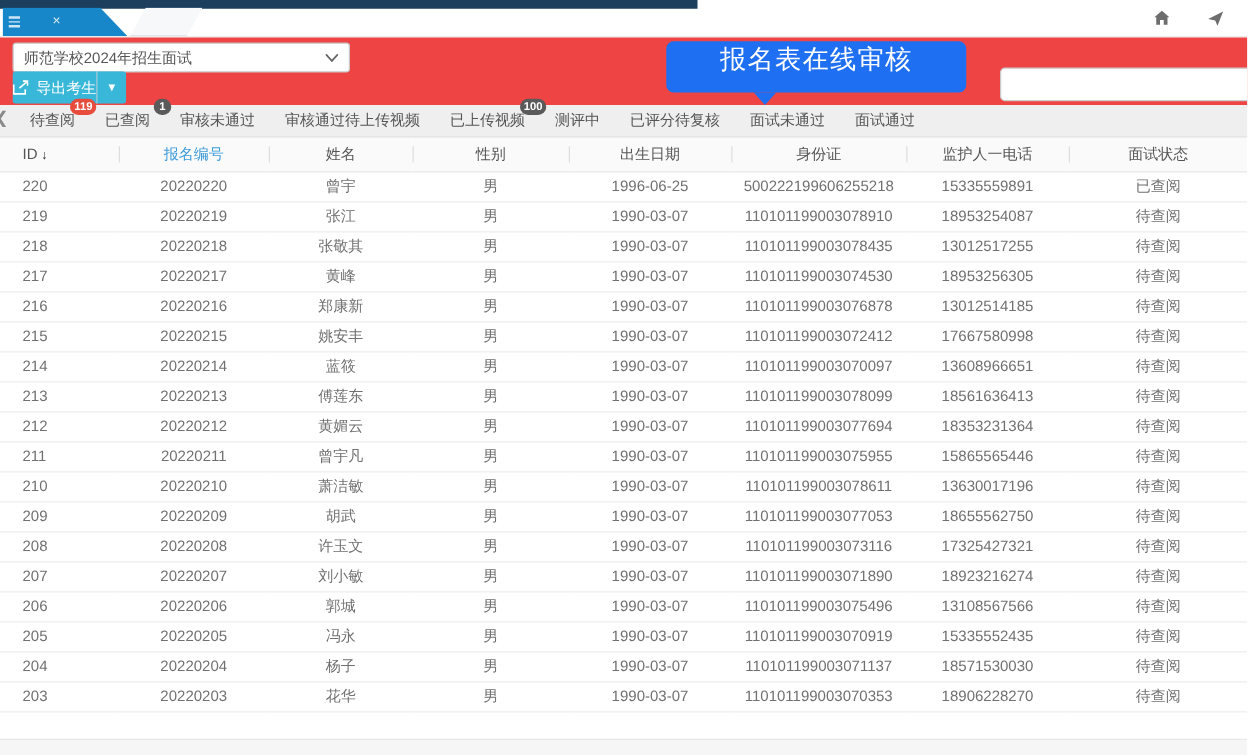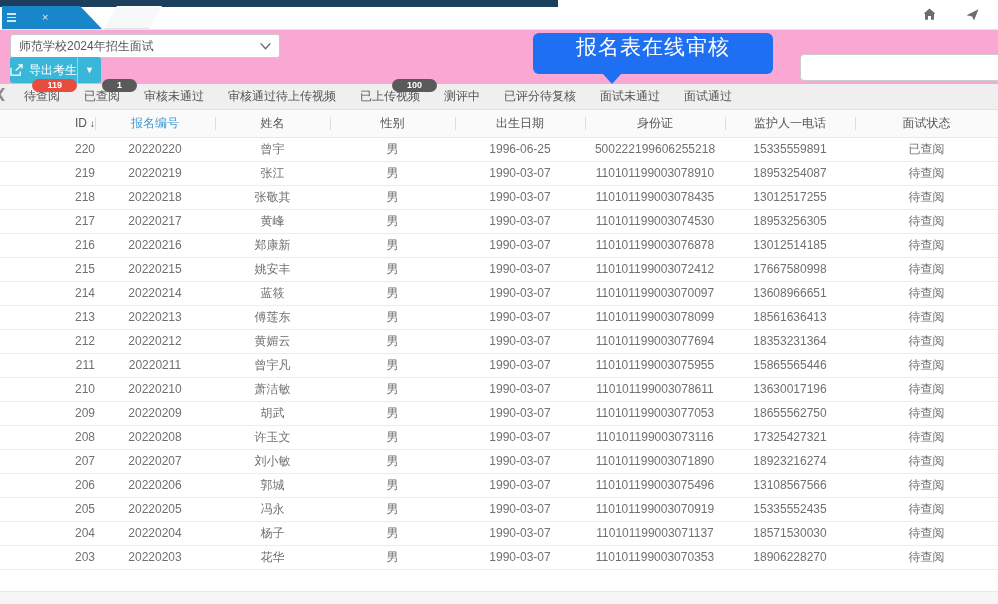--- a/index.html
+++ b/index.html
@@ -27,21 +27,21 @@
   .tab-lines{display:flex;flex-direction:column;gap:2px;}
   .tab-lines i{display:block;width:9px;height:1.5px;background:#cfe6f5;}
   .tab-close{font-size:11px;color:#d9ecf8;line-height:1;margin-left:18px;cursor:pointer;}
   .ghost-tab{position:absolute;left:104px;top:6px;width:58px;height:23px;background:#f6f8f9;
     clip-path:polygon(0 100%,22% 0,100% 0,78% 100%);border-bottom:1px solid #e2e5e8;}
   .top-icons{position:absolute;right:18px;top:7px;display:flex;gap:28px;color:#6d6d6d;}
   .top-icons svg{display:block;}
   .band-divider{position:absolute;left:0;top:29px;width:998px;height:1px;background:#e6e6e6;}
 
   
-  .toolbar{position:absolute;left:0;top:30px;width:998px;height:54px;background:#f9a8d4;}
+  .toolbar{position:absolute;left:0;top:30px;width:998px;height:54px;background:#ef4444;}
   .project-select{position:absolute;left:10px;top:4px;width:270px;height:24px;border:1px solid #c9c9c9;
     border-radius:3px;background:#fff;display:flex;align-items:center;justify-content:space-between;
     padding:0 8px;font-size:12px;color:#555;cursor:pointer;}
   .export-split{position:absolute;left:10px;top:27px;height:26px;display:flex;border-radius:3px;overflow:hidden;}
   .export-main{background:var(--export-cyan);border:none;color:#fff;font-size:12px;
     display:flex;align-items:center;gap:6px;padding:0 0;cursor:pointer;font-family:inherit;}
   .export-caret{background:var(--export-cyan);border:none;border-left:1px solid rgba(255,255,255,.45);
     color:#fff;width:24px;font-size:9px;cursor:pointer;}
   .search-box{position:absolute;left:800px;top:24px;width:206px;height:27px;border:1px solid #ccc;
     border-radius:4px;background:#fff;font-size:12px;padding:0 8px;color:#555;font-family:inherit;}
@@ -52,30 +52,30 @@
     letter-spacing:1px;z-index:5;}
   .callout-arrow{position:absolute;left:70px;top:41px;width:0;height:0;
     border-left:9px solid transparent;border-right:9px solid transparent;border-top:10px solid var(--accent-blue);}
 
   
   .tabstrip{position:absolute;left:0;top:84px;width:998px;height:26px;background:var(--strip-bg);
     display:flex;align-items:center;gap:24px;padding-left:24px;border-bottom:1px solid #e3e3e3;}
   .tab-scroll{position:absolute;left:-4px;top:2px;color:#8a8a8a;font-size:13px;cursor:pointer;}
   .status-tab{position:relative;font-size:12px;color:#555;cursor:pointer;white-space:nowrap;}
   .badge{position:absolute;top:-9px;right:-17px;min-width:14px;height:13px;border-radius:7px;
-    color:#fff;font-size:9px;line-height:13px;text-align:center;padding:0 15px;font-weight:bold;}
+    color:#fff;font-size:9px;line-height:13px;text-align:center;padding:0 3px;font-weight:bold;}
   .badge.red{background:var(--badge-red);}
   .badge.dark{background:var(--badge-dark);}
 
   
   .grid{position:absolute;left:0;top:110px;width:998px;border-collapse:collapse;table-layout:fixed;}
   .grid th{height:27px;background:#fafafa;font-size:12px;font-weight:normal;color:#555;
     border-bottom:1px solid #e8e8e8;text-align:center;position:relative;}
   .grid th + th::before{content:"";position:absolute;left:0;top:7px;height:13px;width:1px;background:#dedede;}
-  .grid th.left, .grid td.left{text-align:right;padding-left:18px;}
+  .grid th.left, .grid td.left{text-align:left;padding-left:18px;}
   .grid th.accent{color:var(--link-blue);}
   .sort-arrow{font-size:10px;color:#333;margin-left:3px;}
   .grid td{height:24px;font-size:12px;color:var(--text-cell);text-align:center;
     border-bottom:1px solid #ededed;white-space:nowrap;overflow:hidden;}
   .footer-strip{position:absolute;left:0;top:591px;width:998px;height:13px;background:#f6f6f6;
     border-top:1px solid #e9e9e9;}
 </style>
 </head>
 <body>
 

